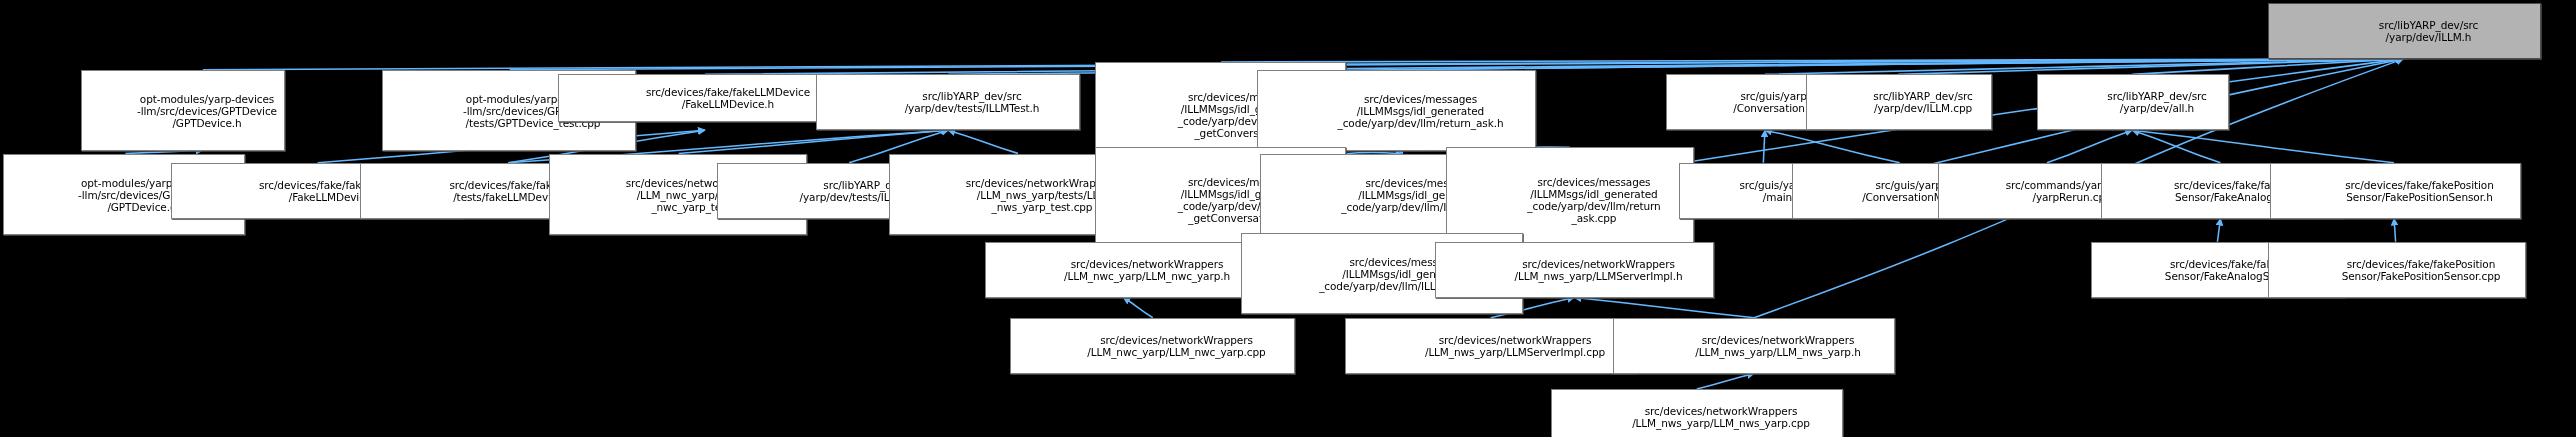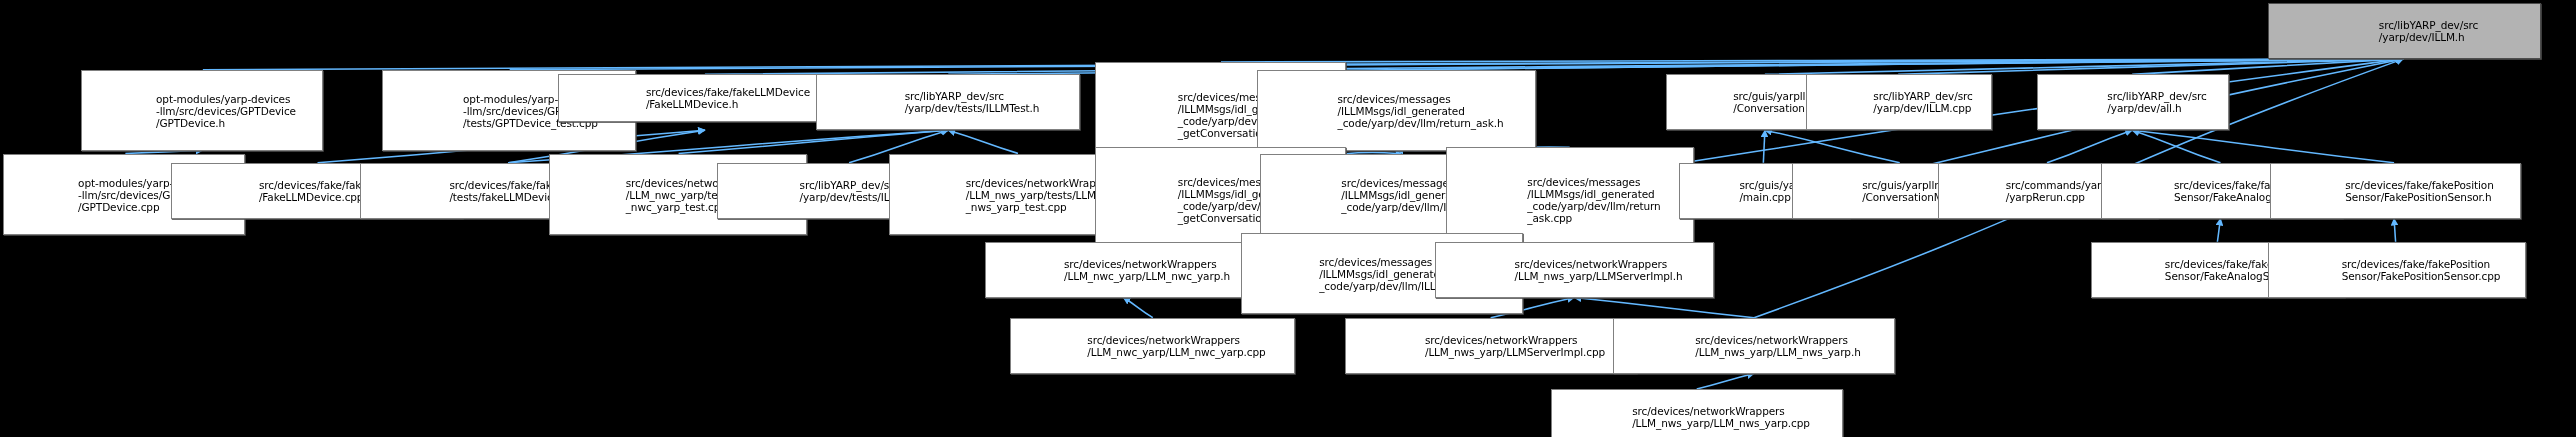--- a/index.html
+++ b/index.html
@@ -25,21 +25,21 @@
   }
   .node {
     position: absolute;
     box-sizing: border-box;
     background: #ffffff;
     border: 0.8px solid #808080;
     box-shadow: 0.8px 0.8px 0 0 #4d4d4d;
     color: #000000;
     font-size: 10.5px;
     line-height: 12px;
-    text-align: left;
+    text-align: center;
     display: flex;
     align-items: center;
     justify-content: center;
     white-space: pre-line;
     letter-spacing: -0.1px;
     z-index: 5;
     padding-left: 48px;
   }
   .node.root {
     background: #b3b3b3;
@@ -90,21 +90,21 @@
       <path d="M 2276 168 C 2363 186.9, 2363 191.1, 2450 210" fill="none" stroke="#63b8ff" stroke-width="2" marker-start="url(#arrow)"></path>
       <path d="M 2750 168 C 2695 186.9, 2695 191.1, 2640 210" fill="none" stroke="#63b8ff" stroke-width="2" marker-start="url(#arrow)"></path>
       <path d="M 2750 168 C 2807 186.9, 2807 191.1, 2864 210" fill="none" stroke="#63b8ff" stroke-width="2" marker-start="url(#arrow)"></path>
       <path d="M 2750 168 C 2919 186.9, 2919 191.1, 3088 210" fill="none" stroke="#63b8ff" stroke-width="2" marker-start="url(#arrow)"></path>
       <path d="M 2864 282 C 2862 295.5, 2862 298.5, 2860 312" fill="none" stroke="#63b8ff" stroke-width="2" marker-start="url(#arrow)"></path>
       <path d="M 3088 282 C 3089 295.5, 3089 298.5, 3090 312" fill="none" stroke="#63b8ff" stroke-width="2" marker-start="url(#arrow)"></path>
     </svg>
   <div id="nodes-layer">
       <div class="node root" style="left: 2268px; top: 3.1px; width: 273px; height: 56px;">src/libYARP_dev/src
 /yarp/dev/ILLM.h</div>
-      <div class="node" style="left: 81px; top: 70px; width: 242px; height: 81px;">opt-modules/yarp-devices
+      <div class="node" style="left: 81px; top: 70px; width: 204px; height: 81px;">opt-modules/yarp-devices
 -llm/src/devices/GPTDevice
 /GPTDevice.h</div>
       <div class="node" style="left: 382px; top: 70px; width: 254px; height: 81px;">opt-modules/yarp-devices
 -llm/src/devices/GPTDevice
 /tests/GPTDevice_test.cpp</div>
       <div class="node" style="left: 558px; top: 74px; width: 292px; height: 48px;">src/devices/fake/fakeLLMDevice
 /FakeLLMDevice.h</div>
       <div class="node" style="left: 816px; top: 74px; width: 264px; height: 56px;">src/libYARP_dev/src
 /yarp/dev/tests/ILLMTest.h</div>
       <div class="node" style="left: 1095px; top: 62px; width: 251px; height: 105px;">src/devices/messages

